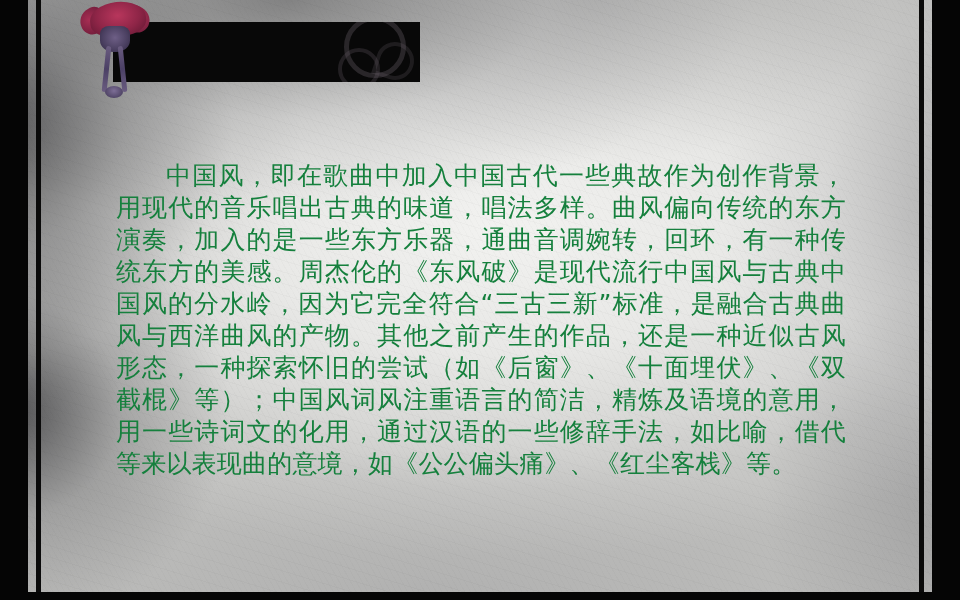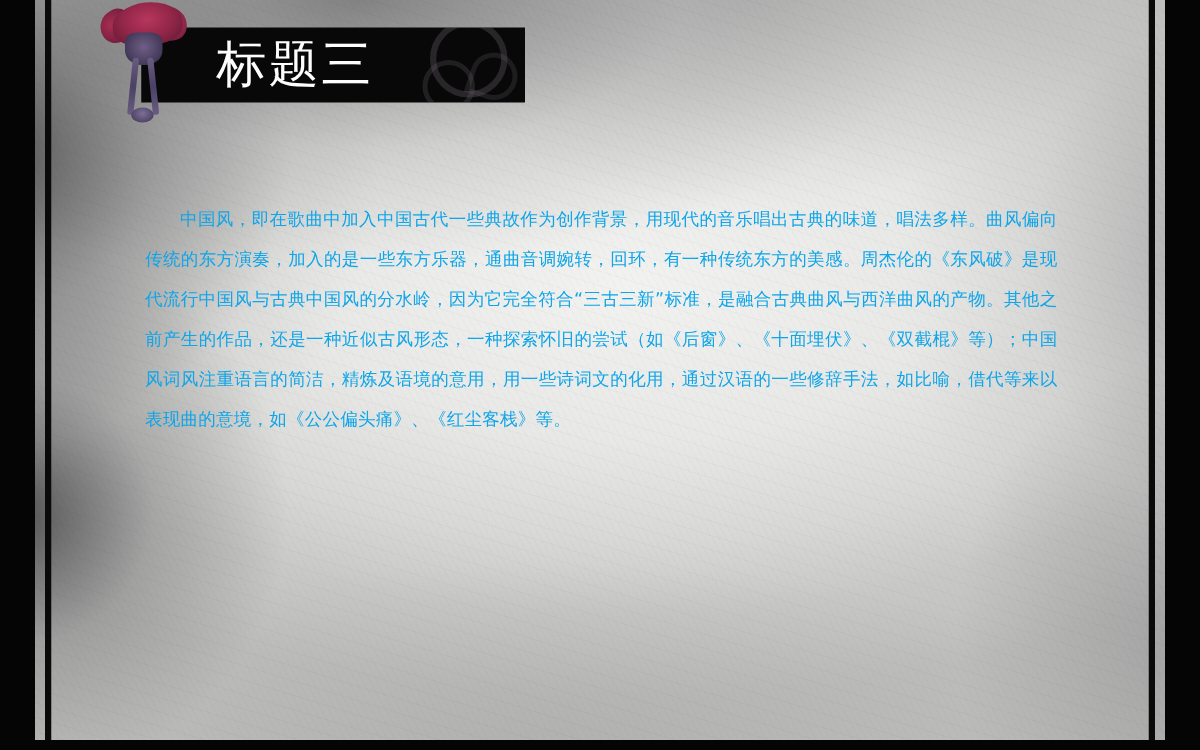--- a/index.html
+++ b/index.html
@@ -196,22 +196,22 @@
 
   
   .body-block {
     position: absolute;
     left: 116px;
     top: 160px;
     width: 730px;
   }
   .body-text {
     margin: 0;
-    color: #0ea5e9;
-    font-size: 14px;
+    color: #15803d;
+    font-size: 25px;
     line-height: 32px;
     text-align: justify;
     text-indent: 2em;
     font-family: "DejaVu Sans", "Liberation Sans", sans-serif;
     letter-spacing: 0.2px;
     white-space: pre-wrap;
   }
 </style>
 </head>
 <body>
@@ -228,21 +228,20 @@
   <div class="frame-left-outer"></div>
   <div class="frame-left-inner"></div>
   <div class="frame-right-inner"></div>
   <div class="frame-right-outer"></div>
   <div class="frame-bottom"></div>
 
   <div class="title-band">
     <div class="ornament-a"></div>
     <div class="ornament-b"></div>
     <div class="ornament-c"></div>
-    <div class="title-text">标题三</div>
   </div>
 
   <div class="knot">
     <div class="bow-left"></div>
     <div class="bow-right"></div>
     <div class="bow"></div>
     <div class="core"></div>
     <div class="cord-a"></div>
     <div class="cord-b"></div>
     <div class="bead"></div>

